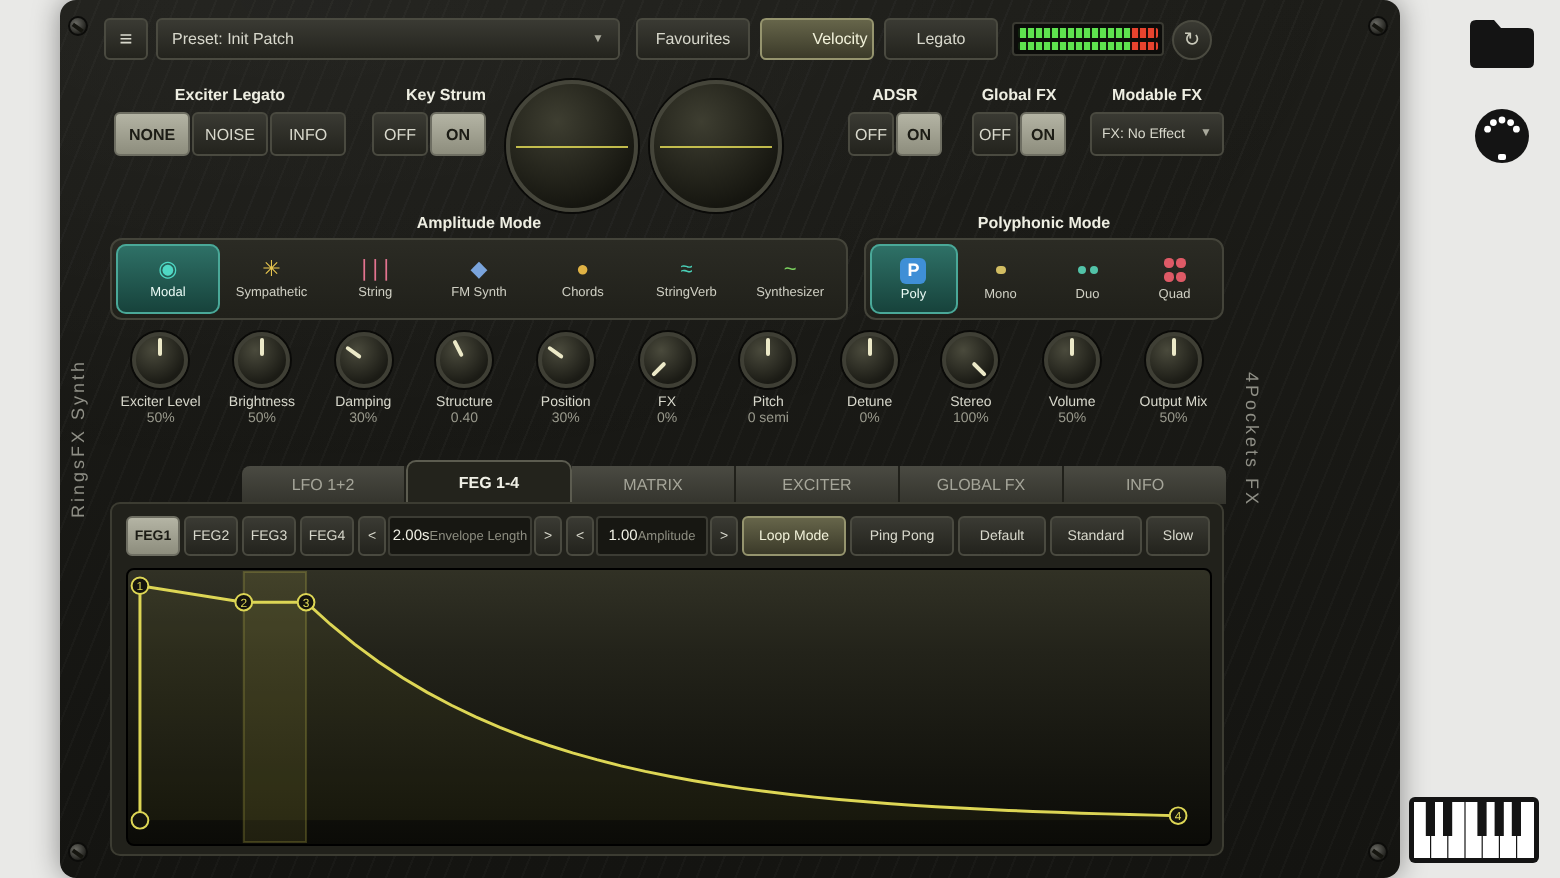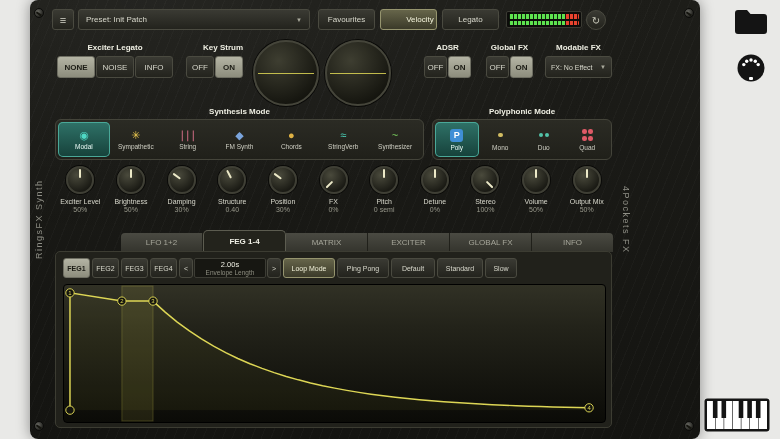--- a/index.html
+++ b/index.html
@@ -104,21 +104,21 @@
     border:1px solid #5c5c50; border-bottom:none; border-radius:5px 5px 0 0; font-weight:bold; }
 
   
   .page { position:absolute; left:25px; top:251px; width:557px; height:177px;
     background:#21211b; border:1px solid #3c3c32; border-radius:5px; }
   .feg-toolbar { position:absolute; left:7px; top:6px; width:543px; height:20px; display:flex; gap:2px; }
   .feg-toolbar .btn { height:20px; font-size:7px; flex:0 0 auto; }
   .stepper { display:flex; gap:1px; }
   .step-btn { width:14px; height:20px; font-size:7px; }
   .step-display { height:20px; background:#171712; border:1px solid #3c3c34; border-radius:2px;
-    display:flex; flex-direction:column; align-items:center; justify-content:center; }
+    display:flex; flex-direction:row; align-items:center; justify-content:center; }
   .step-value { font-size:7.5px; color:#f0f0e4; line-height:8px; }
   .step-label { font-size:6.5px; color:#8d8d80; line-height:7px; white-space:nowrap; }
 
   .envelope { position:absolute; left:7px; top:32px; width:543px; height:139px;
     background:linear-gradient(#313125 0%, #23231a 30%, #0b0b07 100%);
     border:1px solid #000; border-radius:4px; overflow:hidden; }
   .envelope svg { display:block; width:100%; height:100%; }
 
   
   .host-icon { position:absolute; background:none; border:none; }
@@ -181,21 +181,21 @@
       <button class="btn" style="width:23px;">OFF</button>
       <button class="btn sel" style="width:23px;">ON</button>
     </div>
 
     <div class="sec-label" style="left:515px; top:43px; width:67px;">Modable FX</div>
     <div class="btn mod-dd">
       <span>FX: No Effect</span>
       <span class="dd-arrow">▼</span>
     </div>
 
-    <div class="sec-label" style="left:25px; top:107px; width:369px;">Synthesis Mode</div>
+    <div class="sec-label" style="left:25px; top:107px; width:369px;">Amplitude Mode</div>
     <div class="mode-box" style="left:25px; width:369px;">
       <div class="mode sel">
         <span class="mode-glyph" style="color: rgb(79, 216, 196);">◉</span>
         <span class="mode-label">Modal</span>
       </div>
       <div class="mode">
         <span class="mode-glyph" style="color: rgb(230, 196, 78);">✳</span>
         <span class="mode-label">Sympathetic</span>
       </div>
       <div class="mode">
@@ -348,20 +348,28 @@
 
         <div class="stepper">
           <button class="btn step-btn">&lt;</button>
           <div class="step-display" style="width:72px;">
             <div class="step-value">2.00s</div>
             <div class="step-label">Envelope Length</div>
           </div>
           <button class="btn step-btn">&gt;</button>
         </div>
 
+        <div class="stepper">
+          <button class="btn step-btn">&lt;</button>
+          <div class="step-display" style="width:56px;">
+            <div class="step-value">1.00</div>
+            <div class="step-label">Amplitude</div>
+          </div>
+          <button class="btn step-btn">&gt;</button>
+        </div>
 
         <button class="btn lit" style="width:52px;">Loop Mode</button>
         <button class="btn" style="width:52px;">Ping Pong</button>
         <button class="btn" style="width:44px;">Default</button>
         <button class="btn" style="width:46px;">Standard</button>
         <button class="btn" style="width:32px;">Slow</button>
       </div>
 
       <div class="envelope">
         <svg viewBox="0 0 543 139" preserveAspectRatio="none">

